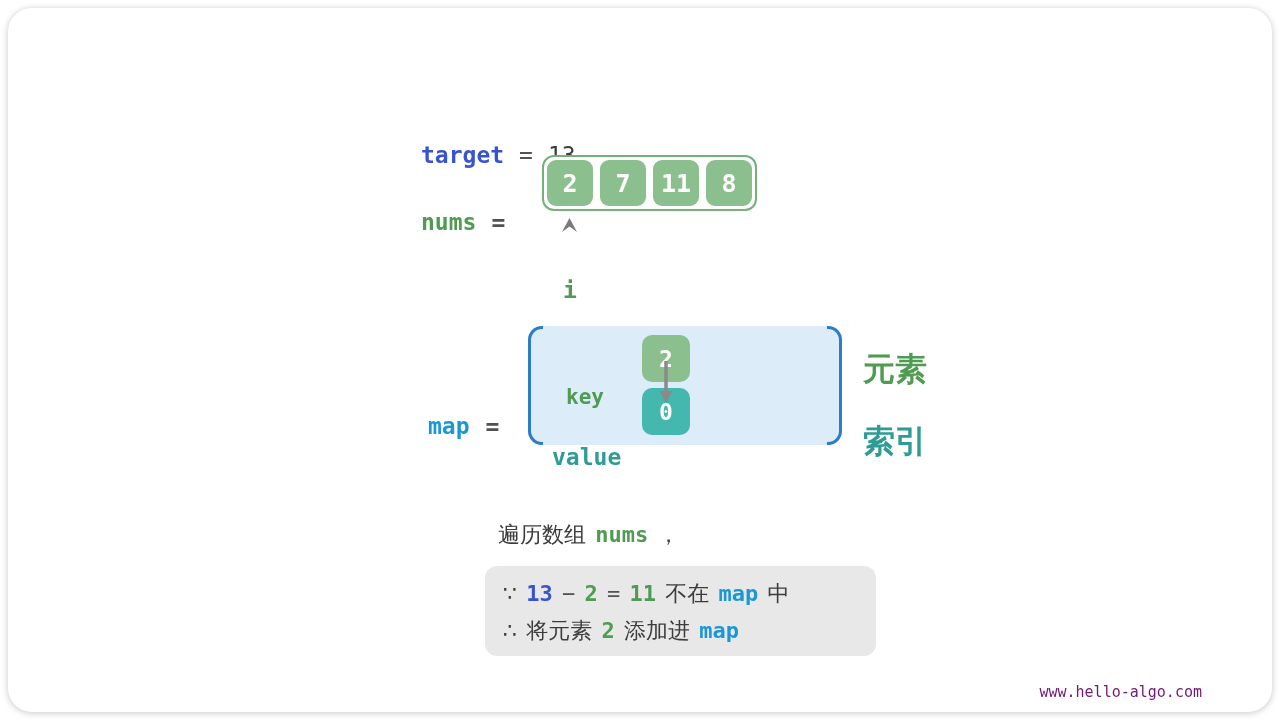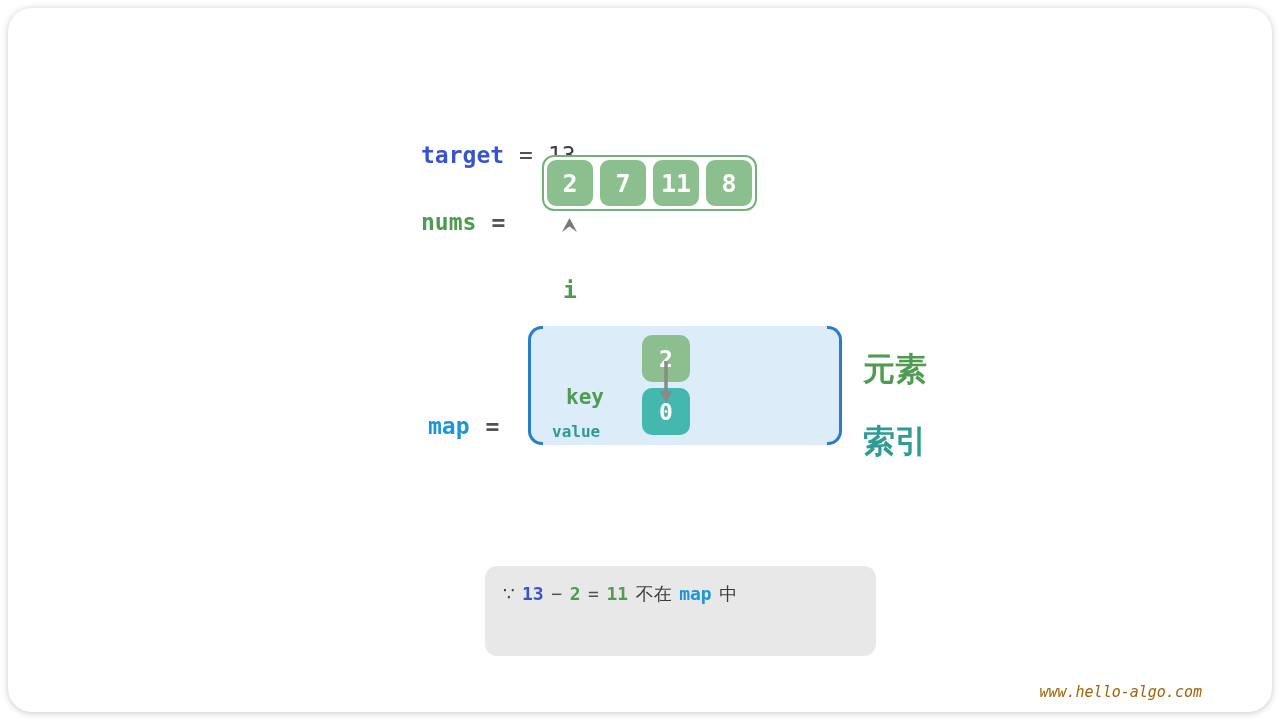--- a/index.html
+++ b/index.html
@@ -42,47 +42,47 @@
   .map-label { position: absolute; left: 420px; top: 365px;
                display: flex; align-items: baseline; gap: 16px; font-size: 23px; }
   .map-box { position: absolute; left: 520px; top: 318px; width: 314px; height: 119px;
              background: #dcecf9; border-radius: 14px; }
   .bracket { position: absolute; top: 0; bottom: 0; width: 15px; }
   .bracket.left  { left: 0;  border: 3px solid #2b7cc9; border-right: none;
                    border-radius: 14px 0 0 14px; }
   .bracket.right { right: 0; border: 3px solid #2b7cc9; border-left: none;
                    border-radius: 0 14px 14px 0; }
   .map-key-label   { position: absolute; left: 38px; top: 19px;  font-size: 21px; }
-  .map-value-label { position: absolute; left: 24px; top: 56px;  font-size: 16px; }
+  .map-value-label { position: absolute; left: 24px; top: 78px;  font-size: 23px; }
   .map-cell { position: absolute; left: 114px; width: 48px; height: 47px; border-radius: 10px;
               color: #ffffff; font-family: "DejaVu Sans Mono", monospace; font-weight: bold;
               font-size: 23px; display: flex; align-items: center; justify-content: center; }
   .map-cell.key   { top: 9px;  background: #8cbf8e; }
   .map-cell.value { top: 62px; background: #44b7ae; }
   .map-arrow { position: absolute; left: 114px; top: 9px; width: 48px; height: 100px; z-index: 2; }
 
   .side-label { position: absolute; left: 855px; font-size: 32px; font-weight: bold; }
   .side-label.element { top: 340px; }
   .side-label.index   { top: 412px; }
 
   
   .intro-line { position: absolute; left: 490px; top: 512px; font-size: 22px; }
   .note-box { position: absolute; left: 477px; top: 558px; width: 391px; height: 90px;
               background: #e8e8e8; border-radius: 12px; padding: 9px 0 0 18px; }
-  .note-line { font-size: 18px; line-height: 37px; white-space: nowrap; }
+  .note-line { font-size: 22px; line-height: 37px; white-space: nowrap; }
 
   .seg + .seg { margin-left: 0.42em; }
   .seg.plain    { color: #3c3c3c; }
   .seg.operator { color: #525252; font-family: "DejaVu Sans Mono", monospace; }
   .seg.code-green { color: #4e9b51; font-family: "DejaVu Sans Mono", monospace; font-weight: bold; }
   .seg.code-royal { color: #3853d1; font-family: "DejaVu Sans Mono", monospace; font-weight: bold; }
   .seg.code-azure { color: #1a97d5; font-family: "DejaVu Sans Mono", monospace; font-weight: bold; }
 
   .watermark { position: absolute; right: 70px; top: 675px; font-size: 15px;
-               color: #a16207; font-family: "DejaVu Sans Mono", monospace; font-style: italic; }
+               color: #701a75; font-family: "DejaVu Sans Mono", monospace; }
 </style>
 </head>
 <body>
 
 <div class="stage">
   <div class="card">
 
     <div class="target-line">
       <span class="mono bold c-royal">target</span>
       <span class="mono c-gray">=</span>
@@ -122,20 +122,22 @@
 
       <svg class="map-arrow" width="48" height="100" viewBox="0 0 48 100">
         <line x1="24" y1="26" x2="24" y2="58" stroke="#8a8a8a" stroke-width="3.5"></line>
         <polygon points="17.5,56 30.5,56 24,68" fill="#8a8a8a"></polygon>
       </svg>
     </div>
 
     <div class="side-label element c-green">元素</div>
     <div class="side-label index c-teal">索引</div>
 
+    <div class="intro-line"><span class="seg plain">遍历数组</span><span class="seg code-green">nums</span><span class="seg plain">，</span></div>
 
     <div class="note-box">
       <div class="note-line"><span class="seg plain">∵</span><span class="seg code-royal">13</span><span class="seg operator">−</span><span class="seg code-green">2</span><span class="seg operator">=</span><span class="seg code-green">11</span><span class="seg plain">不在</span><span class="seg code-azure">map</span><span class="seg plain">中</span></div>
+      <div class="note-line"><span class="seg plain">∴</span><span class="seg plain">将元素</span><span class="seg code-green">2</span><span class="seg plain">添加进</span><span class="seg code-azure">map</span></div>
     </div>
 
     <div class="watermark">www.hello-algo.com</div>
   </div>
 </div>
 
 </body></html>

